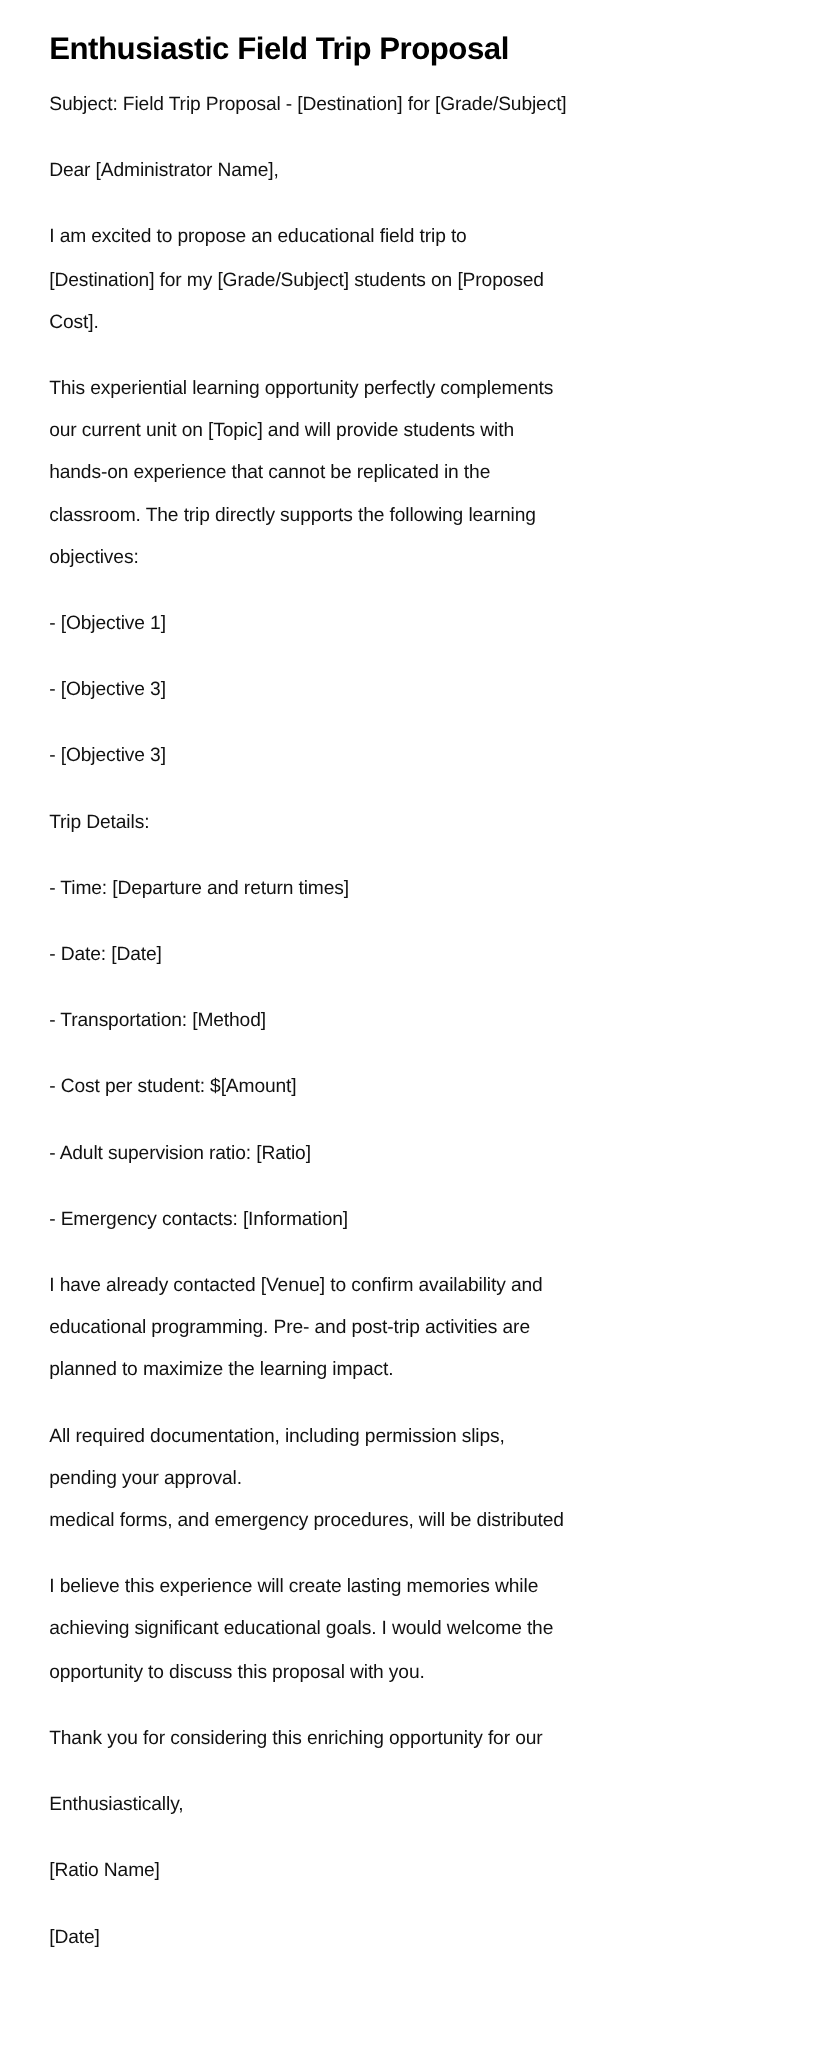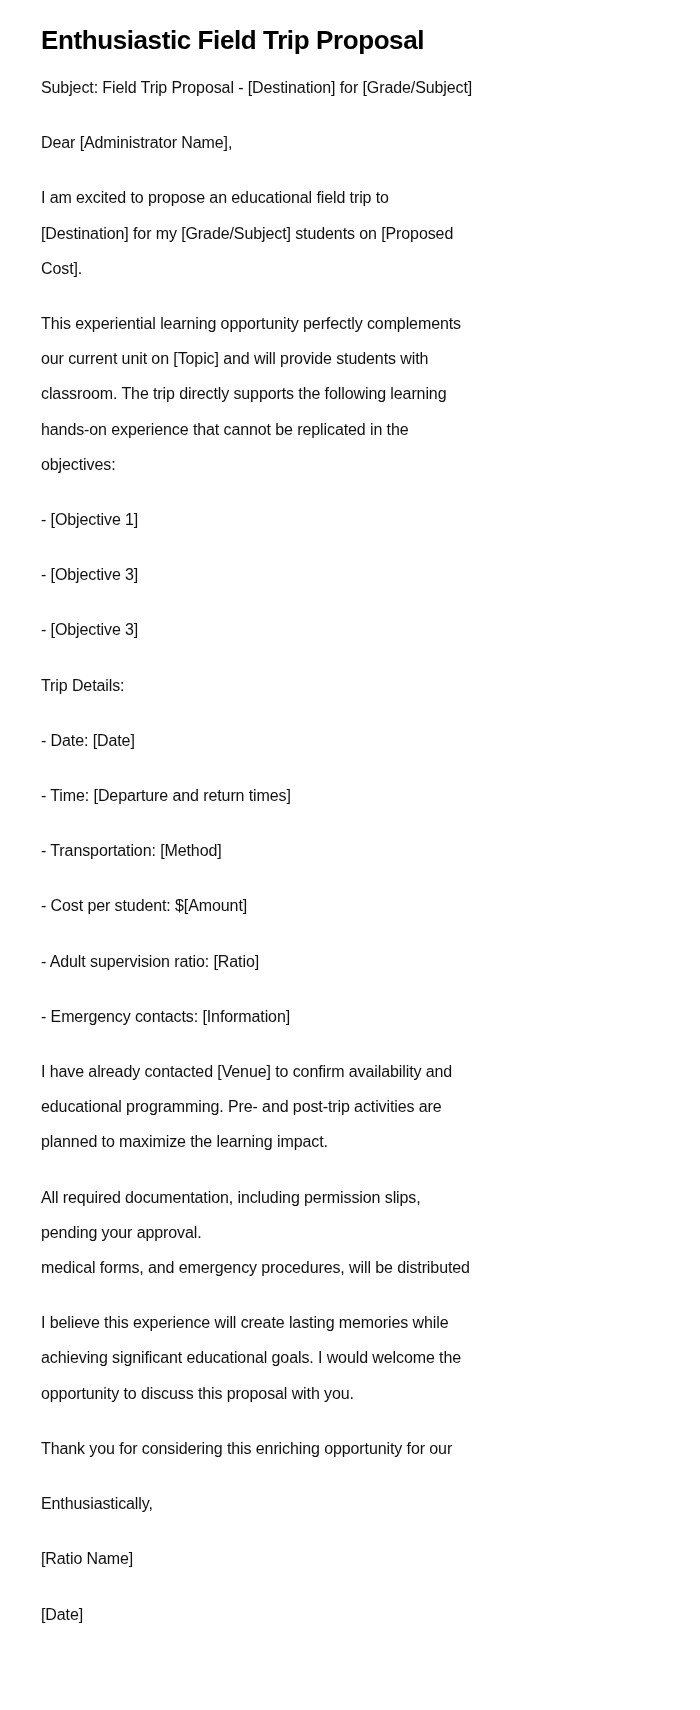--- a/index.html
+++ b/index.html
@@ -51,33 +51,33 @@
 
   <p class="para">
     <span class="line">I am excited to propose an educational field trip to</span>
     <span class="line">[Destination] for my [Grade/Subject] students on [Proposed</span>
     <span class="line">Cost].</span>
   </p>
 
   <p class="para">
     <span class="line">This experiential learning opportunity perfectly complements</span>
     <span class="line">our current unit on [Topic] and will provide students with</span>
+    <span class="line">hands-on experience that cannot be replicated in the</span>
     <span class="line">classroom. The trip directly supports the following learning</span>
-    <span class="line">hands-on experience that cannot be replicated in the</span>
     <span class="line">objectives:</span>
   </p>
 
   <p class="para">- [Objective 1]</p>
   <p class="para">- [Objective 3]</p>
   <p class="para">- [Objective 3]</p>
 
   <p class="para">Trip Details:</p>
 
+  <p class="para">- Time: [Departure and return times]</p>
   <p class="para">- Date: [Date]</p>
-  <p class="para">- Time: [Departure and return times]</p>
   <p class="para">- Transportation: [Method]</p>
   <p class="para">- Cost per student: $[Amount]</p>
   <p class="para">- Adult supervision ratio: [Ratio]</p>
   <p class="para">- Emergency contacts: [Information]</p>
 
   <p class="para">
     <span class="line">I have already contacted [Venue] to confirm availability and</span>
     <span class="line">educational programming. Pre- and post-trip activities are</span>
     <span class="line">planned to maximize the learning impact.</span>
   </p>

